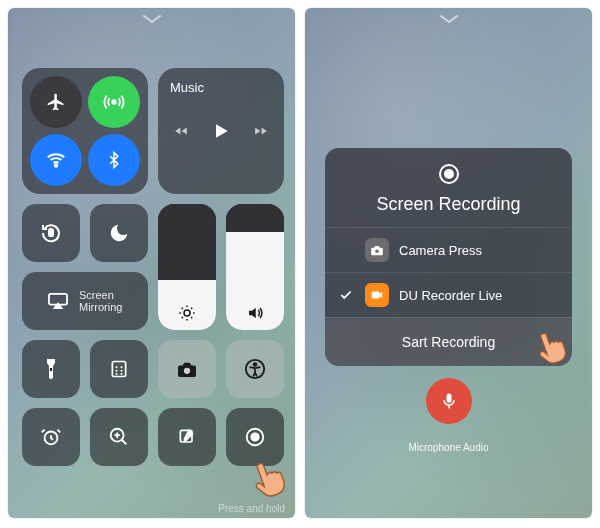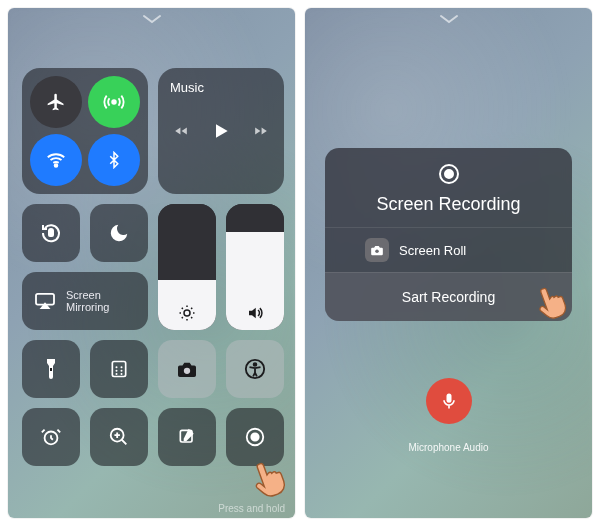--- a/index.html
+++ b/index.html
@@ -67,21 +67,21 @@
     flex-direction:column; justify-content:flex-start;
     padding:10px 8px;
     background: rgba(20,20,25,.55); border-radius:18px;
   }
   .music-title{ font-size:13px; align-self:flex-start; margin-left:4px; margin-top:2px;}
   .music-ctrls{ margin-top:26px; display:flex; gap:22px; align-items:center; color:rgba(255,255,255,.7);}
   .music-ctrls .play{ color:#fff; }
   .mirror {
     grid-column: 1 / span 2;
     background: rgba(20,20,25,.55); border-radius:14px;
-    display:flex; align-items:center; gap:10px; padding:0 12px;
+    display:flex; align-items:center; gap:10px; padding:0 25px;
     font-size:11px; line-height:1.1; color:#e9e9ef;
   }
   .slider {
     grid-row: span 2;
     border-radius:16px; overflow:hidden;
     display:flex; flex-direction:column;
     background:#2a2a2e;
   }
   .slider.bright .fill{height:40%;}
   .slider.vol .fill{height:78%;}
@@ -331,23 +331,37 @@
         <div class="sheet-title">Screen Recording</div>
       </div>
 
       <div class="sheet-row">
         <span class="app-icon" style="background:#6b6b70">
           <svg width="14" height="12" viewBox="0 0 24 20" fill="#fff">
               <path d="M4 6h3l2-3h6l2 3h3a2 2 0 0 1 2 2v9a2 2 0 0 1-2 2H4a2 2 0 0 1-2-2V8a2 2 0 0 1 2-2z"></path>
               <circle cx="12" cy="12" r="3" fill="#6b6b70"></circle>
             </svg>
         </span>
-        <span>Screen Roll</span>
-      </div>
-
+        <span>Camera Press</span>
+      </div>
+
+      <div class="sheet-row">
+        <span class="check">
+          <svg width="14" height="14" viewBox="0 0 24 24" fill="none" stroke="#fff" stroke-width="3">
+              <path d="M4 12l5 5L20 6"></path>
+            </svg>
+        </span>
+        <span class="app-icon" style="background:#ff8c1a">
+          <svg width="14" height="14" viewBox="0 0 24 24" fill="#fff">
+              <rect x="3" y="6" width="13" height="12" rx="2"></rect>
+              <path d="M16 10l5-3v10l-5-3z"></path>
+            </svg>
+        </span>
+        <span>DU Recorder Live</span>
+      </div>
 
       <div class="sheet-action">
         <span>Sart Recording</span>
         <span class="hand" style="right:-6px; top:6px;">
           <svg viewBox="0 0 64 64" width="42" height="42">
               <path fill="#f5b187" stroke="#9c5a2e" stroke-width="2" d="M26 10c2 0 3 2 3 4v14l3-2c2-1 4 0 4 2l3-1c2 0 3 1 3 3l3 0c2 0 3 2 3 4v10c0 8-6 14-14 14h-6c-6 0-9-3-12-8l-6-10c-1-2 0-4 2-5s4 0 5 2l3 5V14c0-2 1-4 3-4z"></path>
             </svg>
         </span>
       </div>
     </div>

